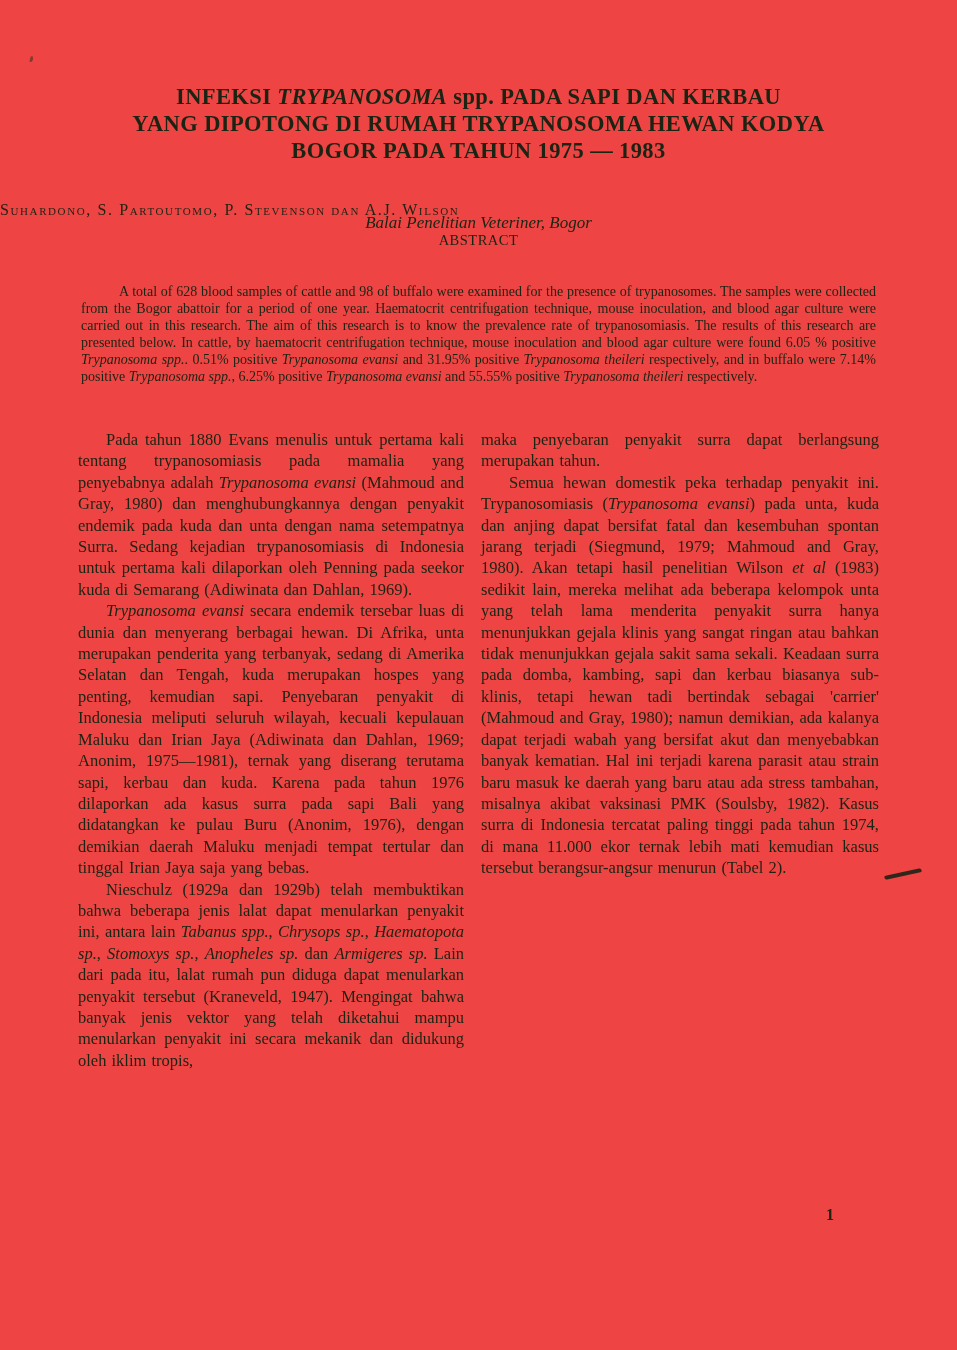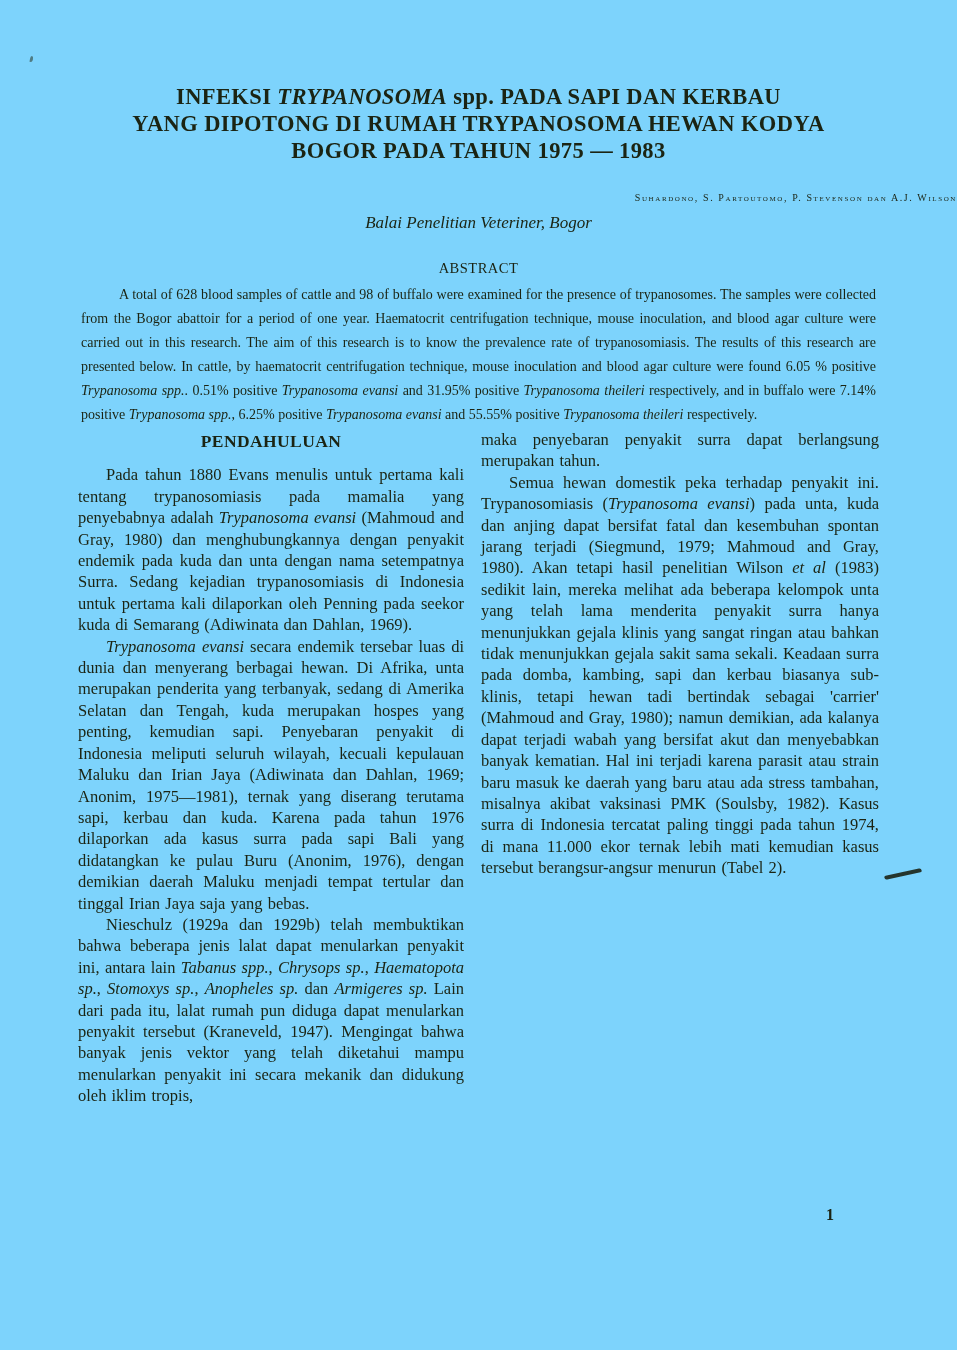--- a/index.html
+++ b/index.html
@@ -3,67 +3,67 @@
 <meta charset="utf-8">
 <style>
   * { margin: 0; padding: 0; box-sizing: border-box; }
   html, body { width: 957px; }
   body { font-family: "Liberation Serif", serif; }
 
   .sheet {
     position: relative;
     width: 957px;
     height: 1350px;
-    background: #7dd3fc;
+    background: #ef4444;
     color: #1b2413;
     overflow: hidden;
   }
 
   
   .title-block {
     position: absolute;
     top: 83px; left: 60px; right: 60px;
     text-align: center;
   }
   .title-line {
     font-size: 22.5px;
     font-weight: bold;
     line-height: 27px;
     letter-spacing: 0.4px;
   }
   .authors {
     position: absolute;
-    top: 192px; left: 0; right: 0;
-    text-align: right;
-    font-size: 10px;
+    top: 201px; left: 0; right: 0;
+    text-align: left;
+    font-size: 16px;
     font-variant: small-caps;
     letter-spacing: 1.6px;
   }
   .affiliation {
     position: absolute;
     top: 213px; left: 0; right: 0;
     text-align: center;
     font-style: italic;
     font-size: 17px;
   }
 
   
   .abstract-heading {
     position: absolute;
-    top: 260px; left: 0; right: 0;
+    top: 232px; left: 0; right: 0;
     text-align: center;
     font-size: 14.5px;
     letter-spacing: 0.5px;
   }
   .abstract-body {
     position: absolute;
     top: 283px; left: 81px;
     width: 795px;
     font-size: 14px;
-    line-height: 24px;
+    line-height: 17px;
     text-align: justify;
   }
   .abstract-body p { text-indent: 38px; }
 
   
   .columns {
     position: absolute;
     top: 429px; left: 78px;
     width: 801px;
     display: flex;
@@ -127,21 +127,20 @@
   <div class="affiliation">Balai Penelitian Veteriner, Bogor</div>
 
   <div class="abstract-heading">ABSTRACT</div>
 
   <div class="abstract-body">
     <p>A total of 628 blood samples of cattle and 98 of buffalo were examined for the presence of trypanosomes. The samples were collected from the Bogor abattoir for a period of one year. Haematocrit centrifugation technique, mouse inoculation, and blood agar culture were carried out in this research. The aim of this research is to know the prevalence rate of trypanosomiasis. The results of this research are presented below. In cattle, by haematocrit centrifugation technique, mouse inoculation and blood agar culture were found 6.05 % positive <i>Trypanosoma spp.</i>. 0.51% positive <i>Trypanosoma evansi</i> and 31.95% positive <i>Trypanosoma theileri</i> respectively, and in buffalo were 7.14% positive <i>Trypanosoma spp.</i>, 6.25% positive <i>Trypanosoma evansi</i> and 55.55% positive <i>Trypanosoma theileri</i> respectively.</p>
   </div>
 
   <div class="columns">
     <div class="col col-left">
-      <h2 class="section-heading">PENDAHULUAN</h2>
       <p>Pada tahun 1880 Evans menulis untuk pertama kali tentang trypanosomiasis pada mamalia yang penyebabnya adalah <i>Trypanosoma evansi</i> (Mahmoud and Gray, 1980) dan menghubungkannya dengan penyakit endemik pada kuda dan unta dengan nama setempatnya Surra. Sedang kejadian trypanosomiasis di Indonesia untuk pertama kali dilaporkan oleh Penning pada seekor kuda di Semarang (Adiwinata dan Dahlan, 1969).</p>
       <p><i>Trypanosoma evansi</i> secara endemik tersebar luas di dunia dan menyerang berbagai hewan. Di Afrika, unta merupakan penderita yang terbanyak, sedang di Amerika Selatan dan Tengah, kuda merupakan hospes yang penting, kemudian sapi. Penyebaran penyakit di Indonesia meliputi seluruh wilayah, kecuali kepulauan Maluku dan Irian Jaya (Adiwinata dan Dahlan, 1969; Anonim, 1975—1981), ternak yang diserang terutama sapi, kerbau dan kuda. Karena pada tahun 1976 dilaporkan ada kasus surra pada sapi Bali yang didatangkan ke pulau Buru (Anonim, 1976), dengan demikian daerah Maluku menjadi tempat tertular dan tinggal Irian Jaya saja yang bebas.</p>
       <p>Nieschulz (1929a dan 1929b) telah membuktikan bahwa beberapa jenis lalat dapat menularkan penyakit ini, antara lain <i>Tabanus spp.</i>, <i>Chrysops sp.</i>, <i>Haematopota sp.</i>, <i>Stomoxys sp.</i>, <i>Anopheles sp.</i> dan <i>Armigeres sp.</i> Lain dari pada itu, lalat rumah pun diduga dapat menularkan penyakit tersebut (Kraneveld, 1947). Mengingat bahwa banyak jenis vektor yang telah diketahui mampu menularkan penyakit ini secara mekanik dan didukung oleh iklim tropis,</p>
     </div>
     <div class="col col-right">
       <p class="no-indent">maka penyebaran penyakit surra dapat berlangsung merupakan tahun.</p>
       <p>Semua hewan domestik peka terhadap penyakit ini. Trypanosomiasis (<i>Trypanosoma evansi</i>) pada unta, kuda dan anjing dapat bersifat fatal dan kesembuhan spontan jarang terjadi (Siegmund, 1979; Mahmoud and Gray, 1980). Akan tetapi hasil penelitian Wilson <i>et al</i> (1983) sedikit lain, mereka melihat ada beberapa kelompok unta yang telah lama menderita penyakit surra hanya menunjukkan gejala klinis yang sangat ringan atau bahkan tidak menunjukkan gejala sakit sama sekali. Keadaan surra pada domba, kambing, sapi dan kerbau biasanya sub-klinis, tetapi hewan tadi bertindak sebagai 'carrier' (Mahmoud and Gray, 1980); namun demikian, ada kalanya dapat terjadi wabah yang bersifat akut dan menyebabkan banyak kematian. Hal ini terjadi karena parasit atau strain baru masuk ke daerah yang baru atau ada stress tambahan, misalnya akibat vaksinasi PMK (Soulsby, 1982). Kasus surra di Indonesia tercatat paling tinggi pada tahun 1974, di mana 11.000 ekor ternak lebih mati kemudian kasus tersebut berangsur-angsur menurun (Tabel 2).</p>
     </div>
   </div>
 

